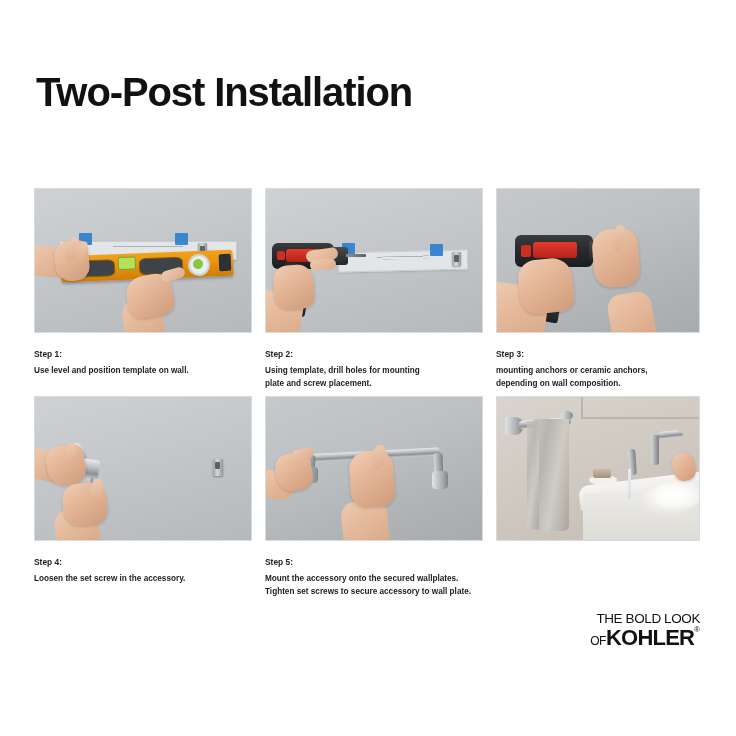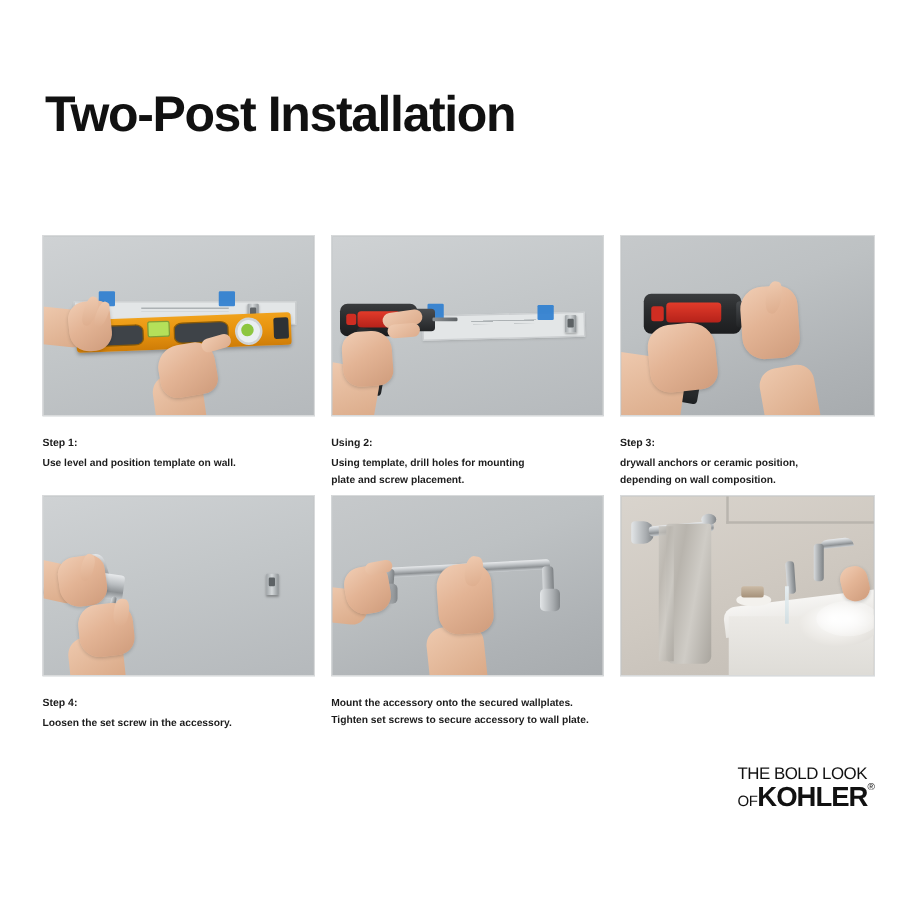--- a/index.html
+++ b/index.html
@@ -295,21 +295,21 @@
     position: absolute;
     background: #b9b5ae;
   }
 
   
   #logo {
     position: absolute;
     left: 590px;
     top: 612px;
     width: 110px;
-    text-align: left;
+    text-align: right;
     color: #111;
   }
   #logo-top {
     font-size: 13.5px;
     letter-spacing: -0.4px;
     line-height: 1.05;
     font-weight: normal;
   }
   #logo-bottom {
     font-size: 11px;
@@ -388,21 +388,21 @@
         <div class="drill-battery"></div>
       </div>
 
       <div class="arm" style="left:-4px; top:104px; width:40px; height:44px; border-radius:0 14px 0 0; transform:rotate(10deg);"></div>
       <div class="hand" style="left:8px; top:76px; width:40px; height:44px; border-radius:14px 16px 12px 14px; transform:rotate(-4deg);"></div>
       <div class="finger" style="left:40px; top:60px; width:32px; height:12px; border-radius:6px; transform:rotate(-8deg);"></div>
       <div class="finger" style="left:44px; top:70px; width:26px; height:11px; border-radius:6px; transform:rotate(-4deg);"></div>
     </div>
 
     <div class="caption">
-      <span class="step-label">Using 2:</span>
+      <span class="step-label">Step 2:</span>
       <span class="cap-line">Using template, drill holes for mounting</span>
       <span class="cap-line">plate and screw placement.</span>
     </div>
   </div>
 
   <div class="step-cell col-3 row-1">
     <div class="photo">
       <div class="wall"></div>
 
       <div class="drill" style="left:18px; top:46px;">
@@ -421,21 +421,21 @@
       <div class="arm" style="left:-6px; top:96px; width:56px; height:52px; border-radius:0 16px 0 0; transform:rotate(8deg);"></div>
       <div class="hand" style="left:22px; top:70px; width:54px; height:54px; border-radius:18px 20px 14px 16px; transform:rotate(-6deg);"></div>
 
       <div class="arm" style="left:112px; top:104px; width:44px; height:44px; border-radius:14px 14px 0 0; transform:rotate(-10deg);"></div>
       <div class="hand" style="left:96px; top:40px; width:46px; height:58px; border-radius:18px 16px 16px 18px; transform:rotate(-4deg);"></div>
       <div class="finger" style="left:116px; top:36px; width:12px; height:26px; transform:rotate(10deg);"></div>
     </div>
 
     <div class="caption">
       <span class="step-label">Step 3:</span>
-      <span class="cap-line">drywall anchors or ceramic position,</span>
+      <span class="cap-line">mounting anchors or ceramic anchors,</span>
       <span class="cap-line">depending on wall composition.</span>
     </div>
   </div>
 
   <div class="step-cell col-1 row-2">
     <div class="photo">
       <div class="wall light"></div>
 
       <div class="wallplate-small" style="left:178px; top:62px; width:10px; height:17px;"></div>
 
@@ -473,20 +473,21 @@
       <div class="arm" style="left:-8px; top:74px; width:36px; height:28px; border-radius:0 12px 12px 0; transform:rotate(6deg);"></div>
       <div class="hand" style="left:10px; top:56px; width:36px; height:38px; border-radius:14px 12px 14px 16px; transform:rotate(-10deg);"></div>
       <div class="finger" style="left:26px; top:52px; width:22px; height:10px; border-radius:6px; transform:rotate(-10deg);"></div>
 
       <div class="arm" style="left:76px; top:104px; width:46px; height:44px; border-radius:14px 14px 0 0; transform:rotate(-6deg);"></div>
       <div class="hand" style="left:84px; top:54px; width:44px; height:56px; border-radius:18px 16px 14px 16px; transform:rotate(-4deg);"></div>
       <div class="finger" style="left:106px; top:48px; width:14px; height:24px; transform:rotate(10deg);"></div>
     </div>
 
     <div class="caption">
+      <span class="step-label">Step 5:</span>
       <span class="cap-line">Mount the accessory onto the secured wallplates.</span>
       <span class="cap-line">Tighten set screws to secure accessory to wall plate.</span>
     </div>
   </div>
 
   <div class="step-cell col-3 row-2">
     <div class="photo">
       <div class="wall warm"></div>
 
       <div class="mirror-line" style="left:84px; top:0; width:2px; height:22px;"></div>

